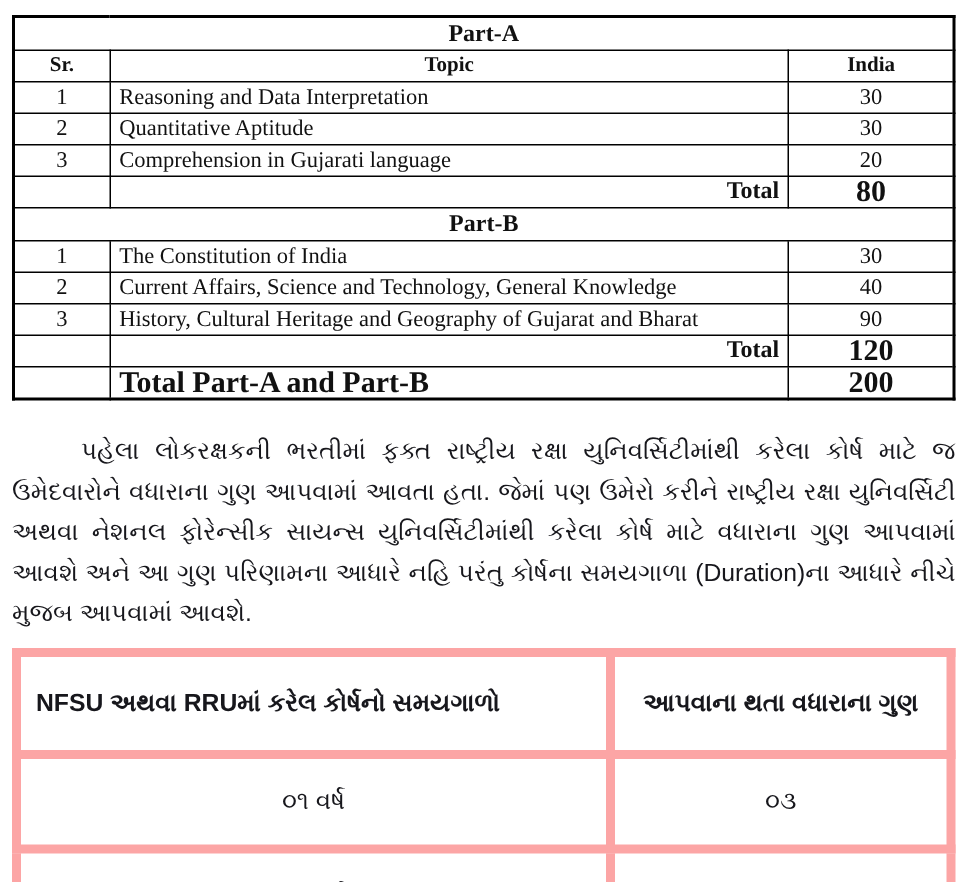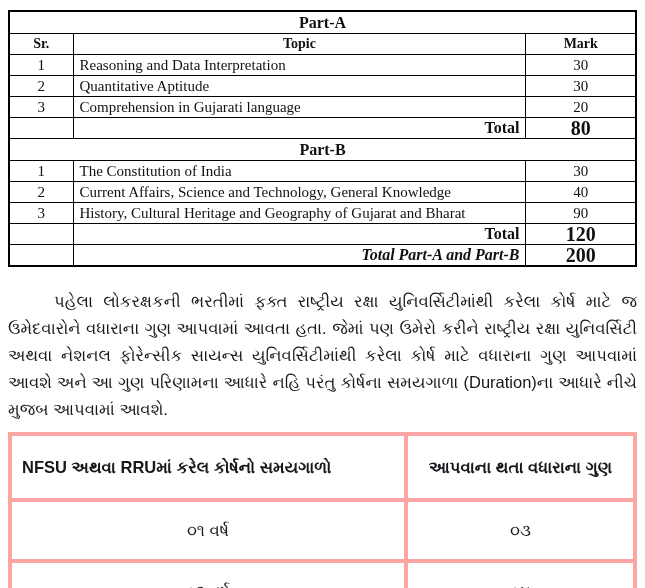--- a/index.html
+++ b/index.html
@@ -35,21 +35,21 @@
     vertical-align: middle;
     overflow: hidden;
     white-space: nowrap;
   }
   table.marks .part-hdr  { text-align: center; font-weight: bold; font-size: 16px; height: 21px; }
   table.marks th         { text-align: center; font-weight: bold; font-size: 14px; }
   table.marks td.sr      { text-align: center; }
   table.marks td.topic   { text-align: left; }
   table.marks td.mark    { text-align: center; }
   table.marks td.total-lbl { text-align: right; font-weight: bold; font-size: 16px; }
-  table.marks td.grand-lbl { text-align: right; font-weight: bold; font-size: 16px; font-style: italic; }
+  table.marks td.grand-lbl { text-align: left; font-weight: bold; font-size: 20px; }
   table.marks td.bold      { font-weight: bold; font-size: 20px; }
 
   
   .gu {
     font-family: "Liberation Sans", sans-serif;
   }
   p.body-para {
     margin: 21px 0 0 0;
     width: 629px;
     font-size: 16.5px;
@@ -64,21 +64,21 @@
     border-collapse: collapse;
     width: 629px;
     border: 2px solid #000;
     table-layout: fixed;
     margin-top: 9px;
     font-size: 16.5px;
     color: #17171c;
   }
   table.duration col.c-dur  { width: 396px; }
   table.duration td, table.duration th {
-    border: 4px solid #fca5a5;
+    border: 6px solid #fca5a5;
     vertical-align: middle;
     padding: 16px 6px;
     overflow: hidden;
     white-space: nowrap;
   }
   table.duration th {
     height: 30px;
     font-weight: bold;
   }
   table.duration th.dur-hdr  { text-align: left; padding-left: 10px; }
@@ -99,21 +99,21 @@
         <col class="c-topic">
         <col class="c-mark">
       </colgroup>
     <tbody>
       <tr>
         <td colspan="3" class="part-hdr">Part-A</td>
       </tr>
       <tr>
         <th>Sr.</th>
         <th>Topic</th>
-        <th>Mark</th>
+        <th>India</th>
       </tr>
       <tr>
         <td class="sr">1</td>
         <td class="topic">Reasoning and Data Interpretation</td>
         <td class="mark">30</td>
       </tr>
       <tr>
         <td class="sr">2</td>
         <td class="topic">Quantitative Aptitude</td>
         <td class="mark">30</td>

